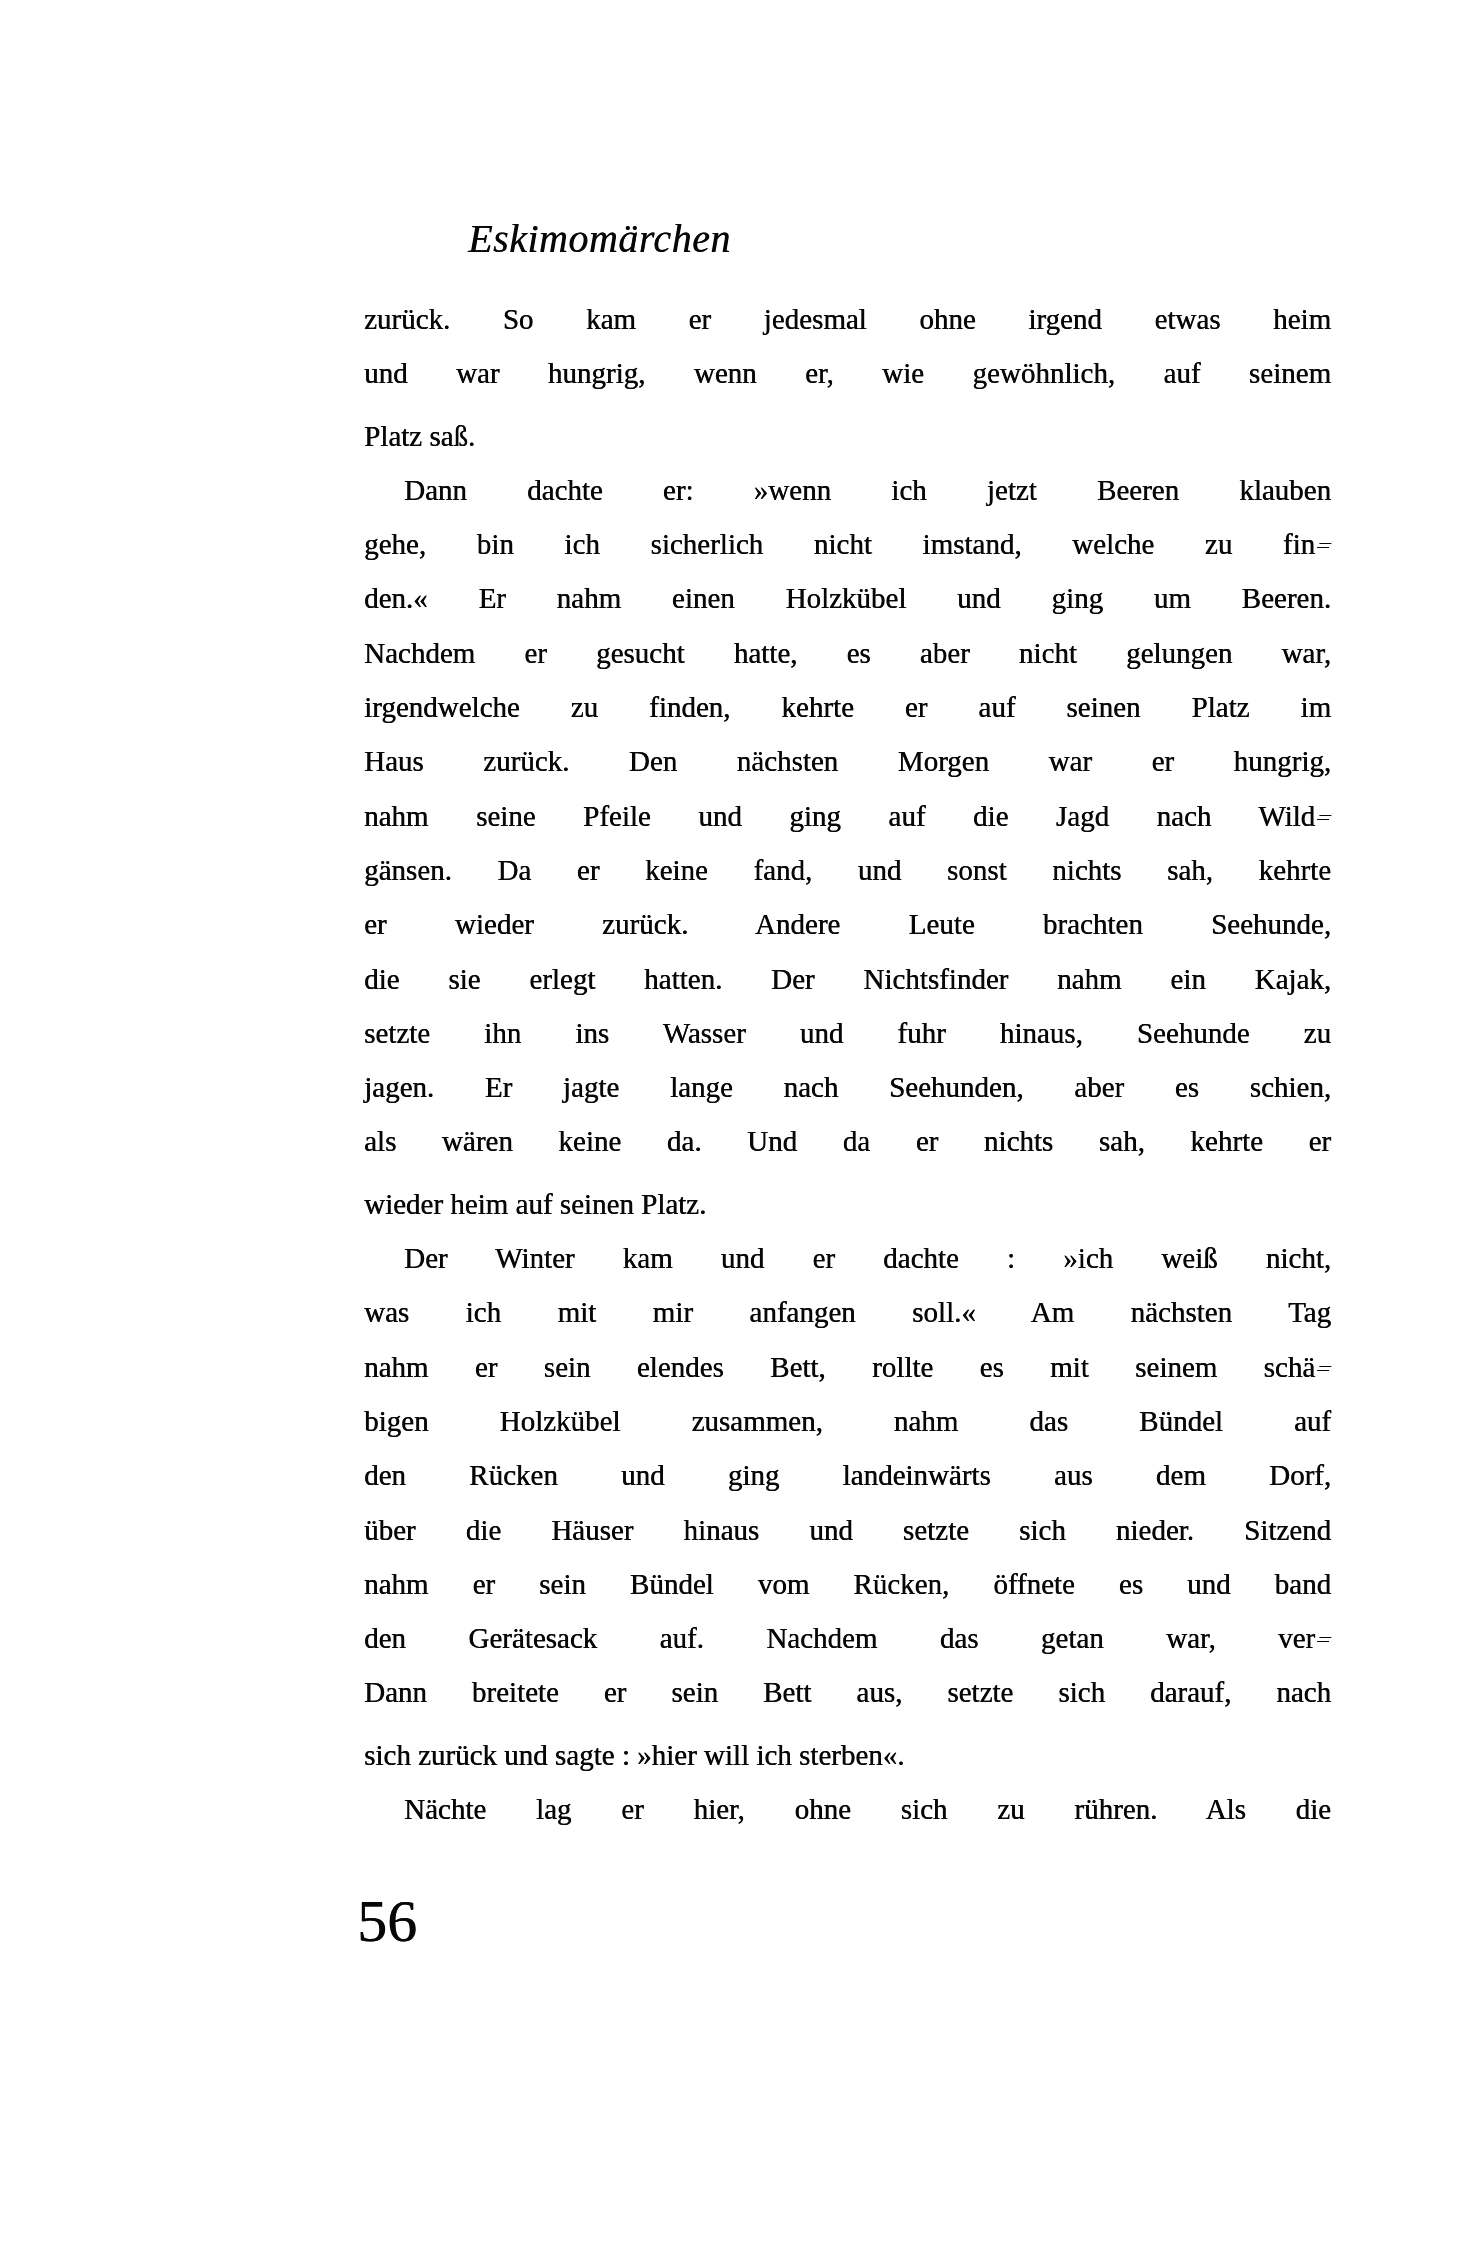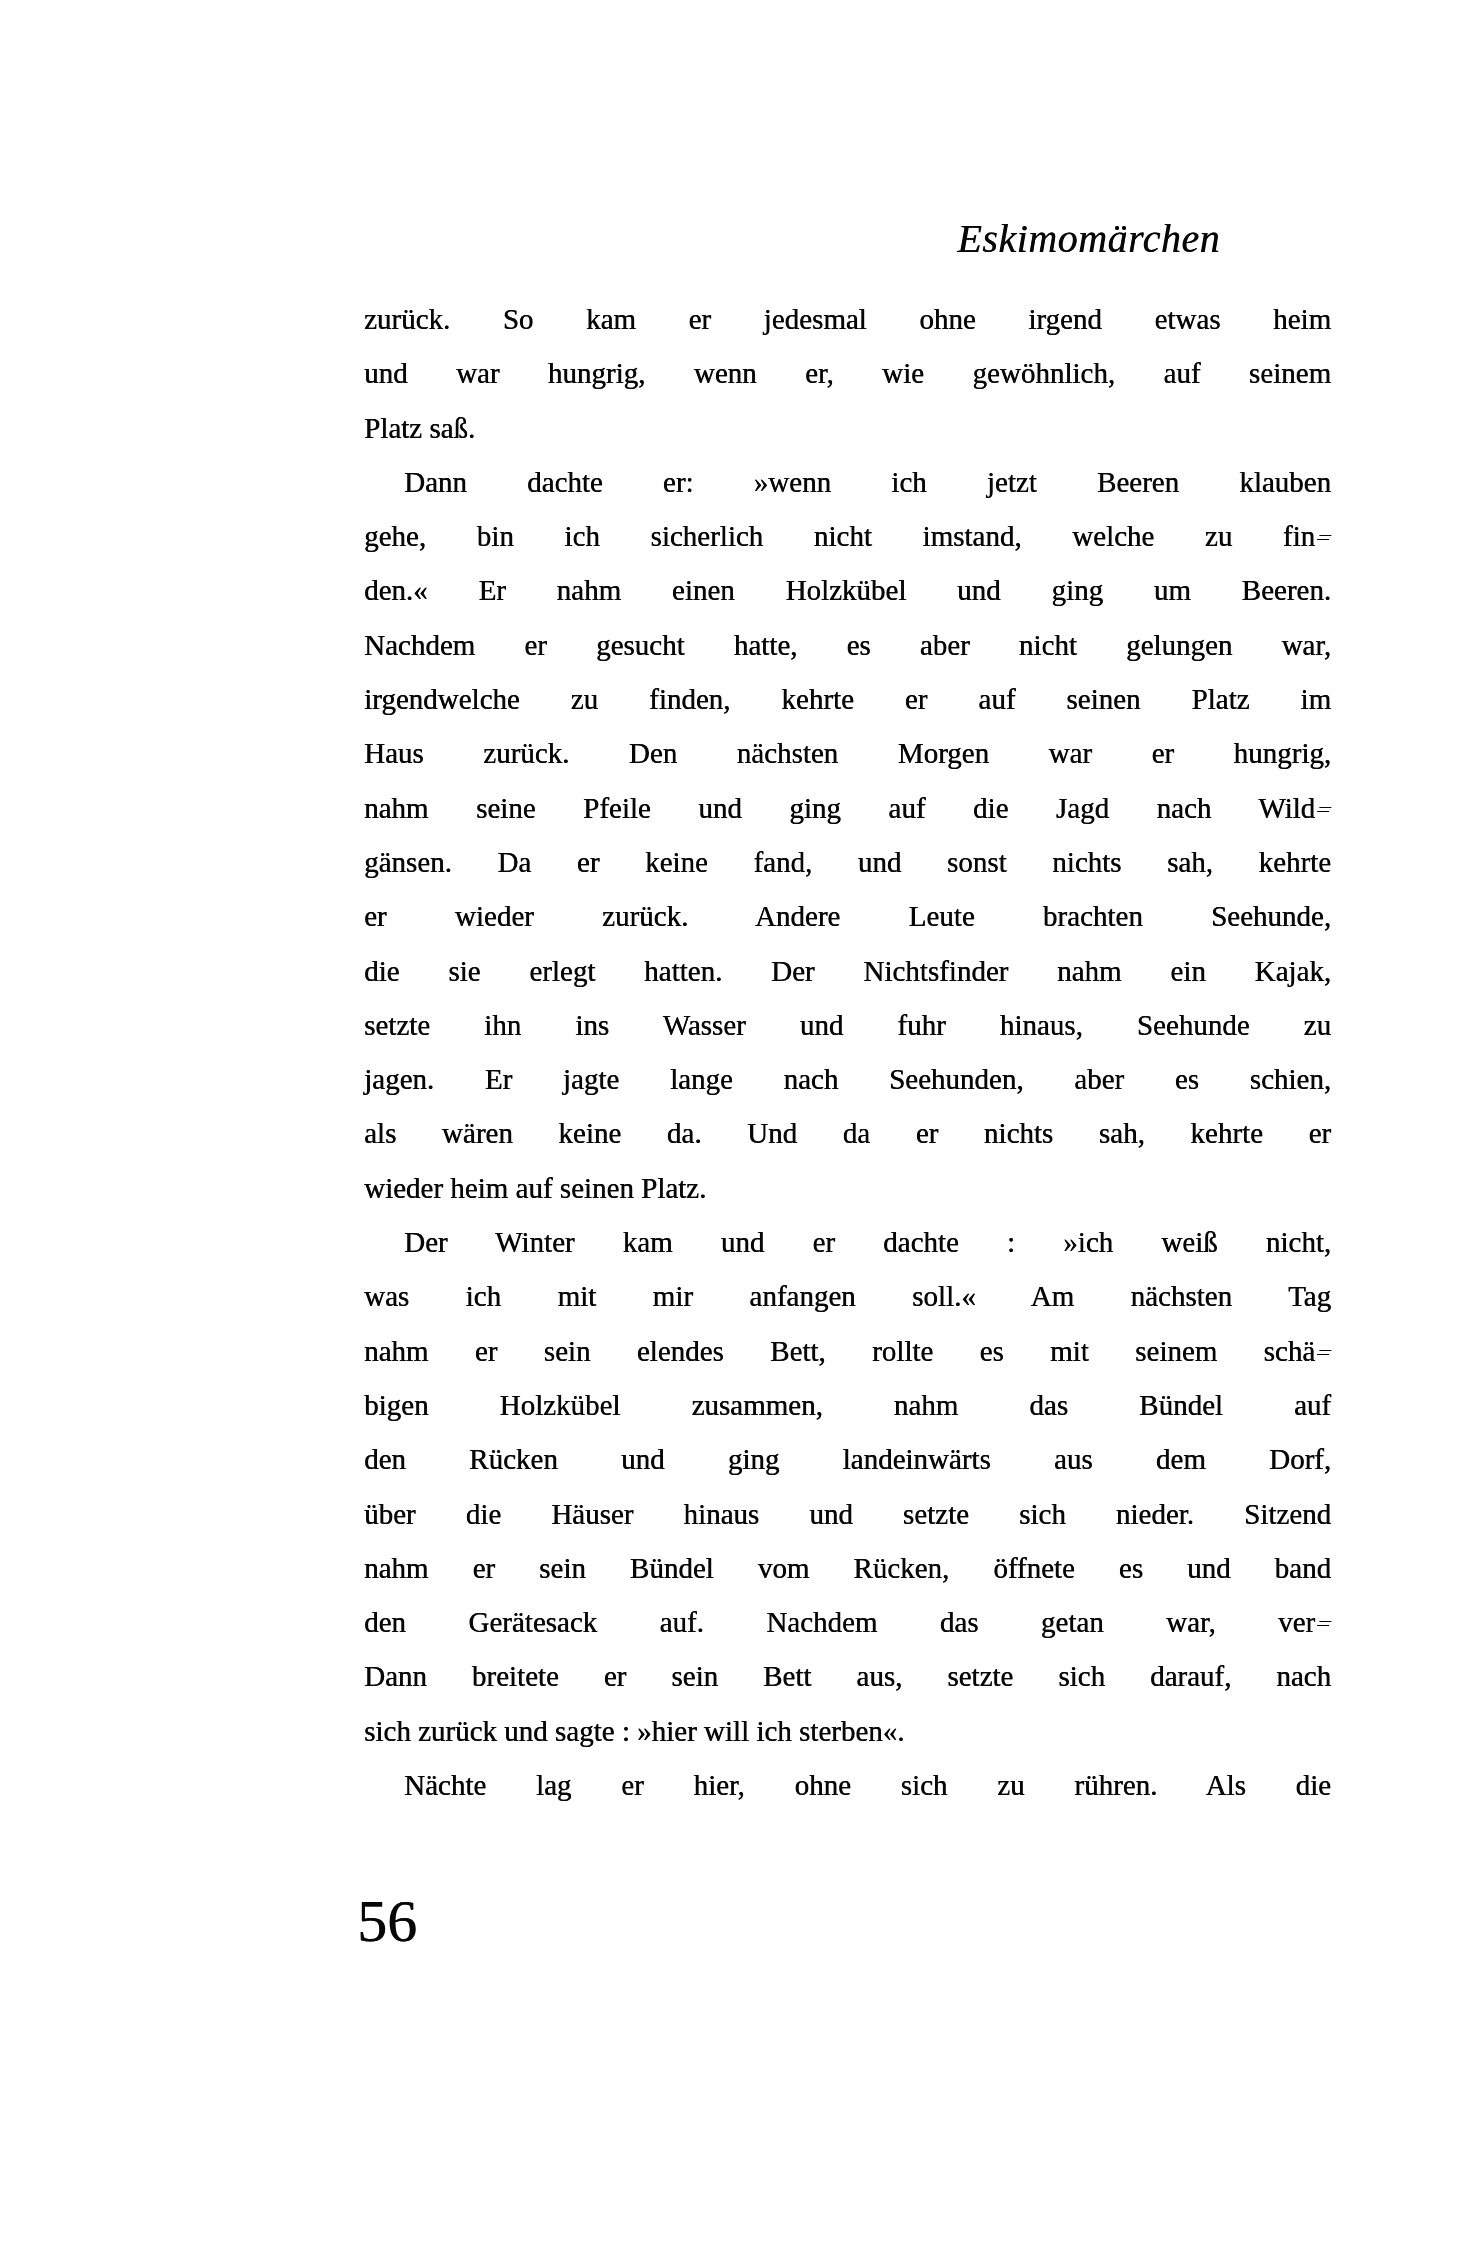--- a/index.html
+++ b/index.html
@@ -12,23 +12,23 @@
     width: 1478px;
     height: 2250px;
     background: #ffffff;
     overflow: hidden;
     font-family: "Liberation Serif", "DejaVu Serif", serif;
     color: #070707;
   }
   .running-header {
     position: absolute;
     top: 219px;
-    left: 420px;
+    left: 468px;
     width: 800px;
-    text-align: right;
+    text-align: left;
     font-style: italic;
     font-size: 40px;
     line-height: 1;
     letter-spacing: 0.5px;
     text-shadow: 0.4px 0 0 currentColor;
   }
   .text-block {
     position: absolute;
     top: 292px;
     left: 364px;
@@ -39,20 +39,21 @@
   }
   .line {
     height: 54.3px;
     text-align: justify;
     text-align-last: justify;
     text-justify: inter-word;
   }
   .line.noj {
     text-align: left;
     text-align-last: left;
+    margin-top: 8px;
   }
   .line.ind {
     padding-left: 40px;
   }
   
   .dh {
     display: inline-block;
     transform: skewX(-30deg) scaleY(0.8);
     margin-left: 2px;
     font-size: 0.85em;

